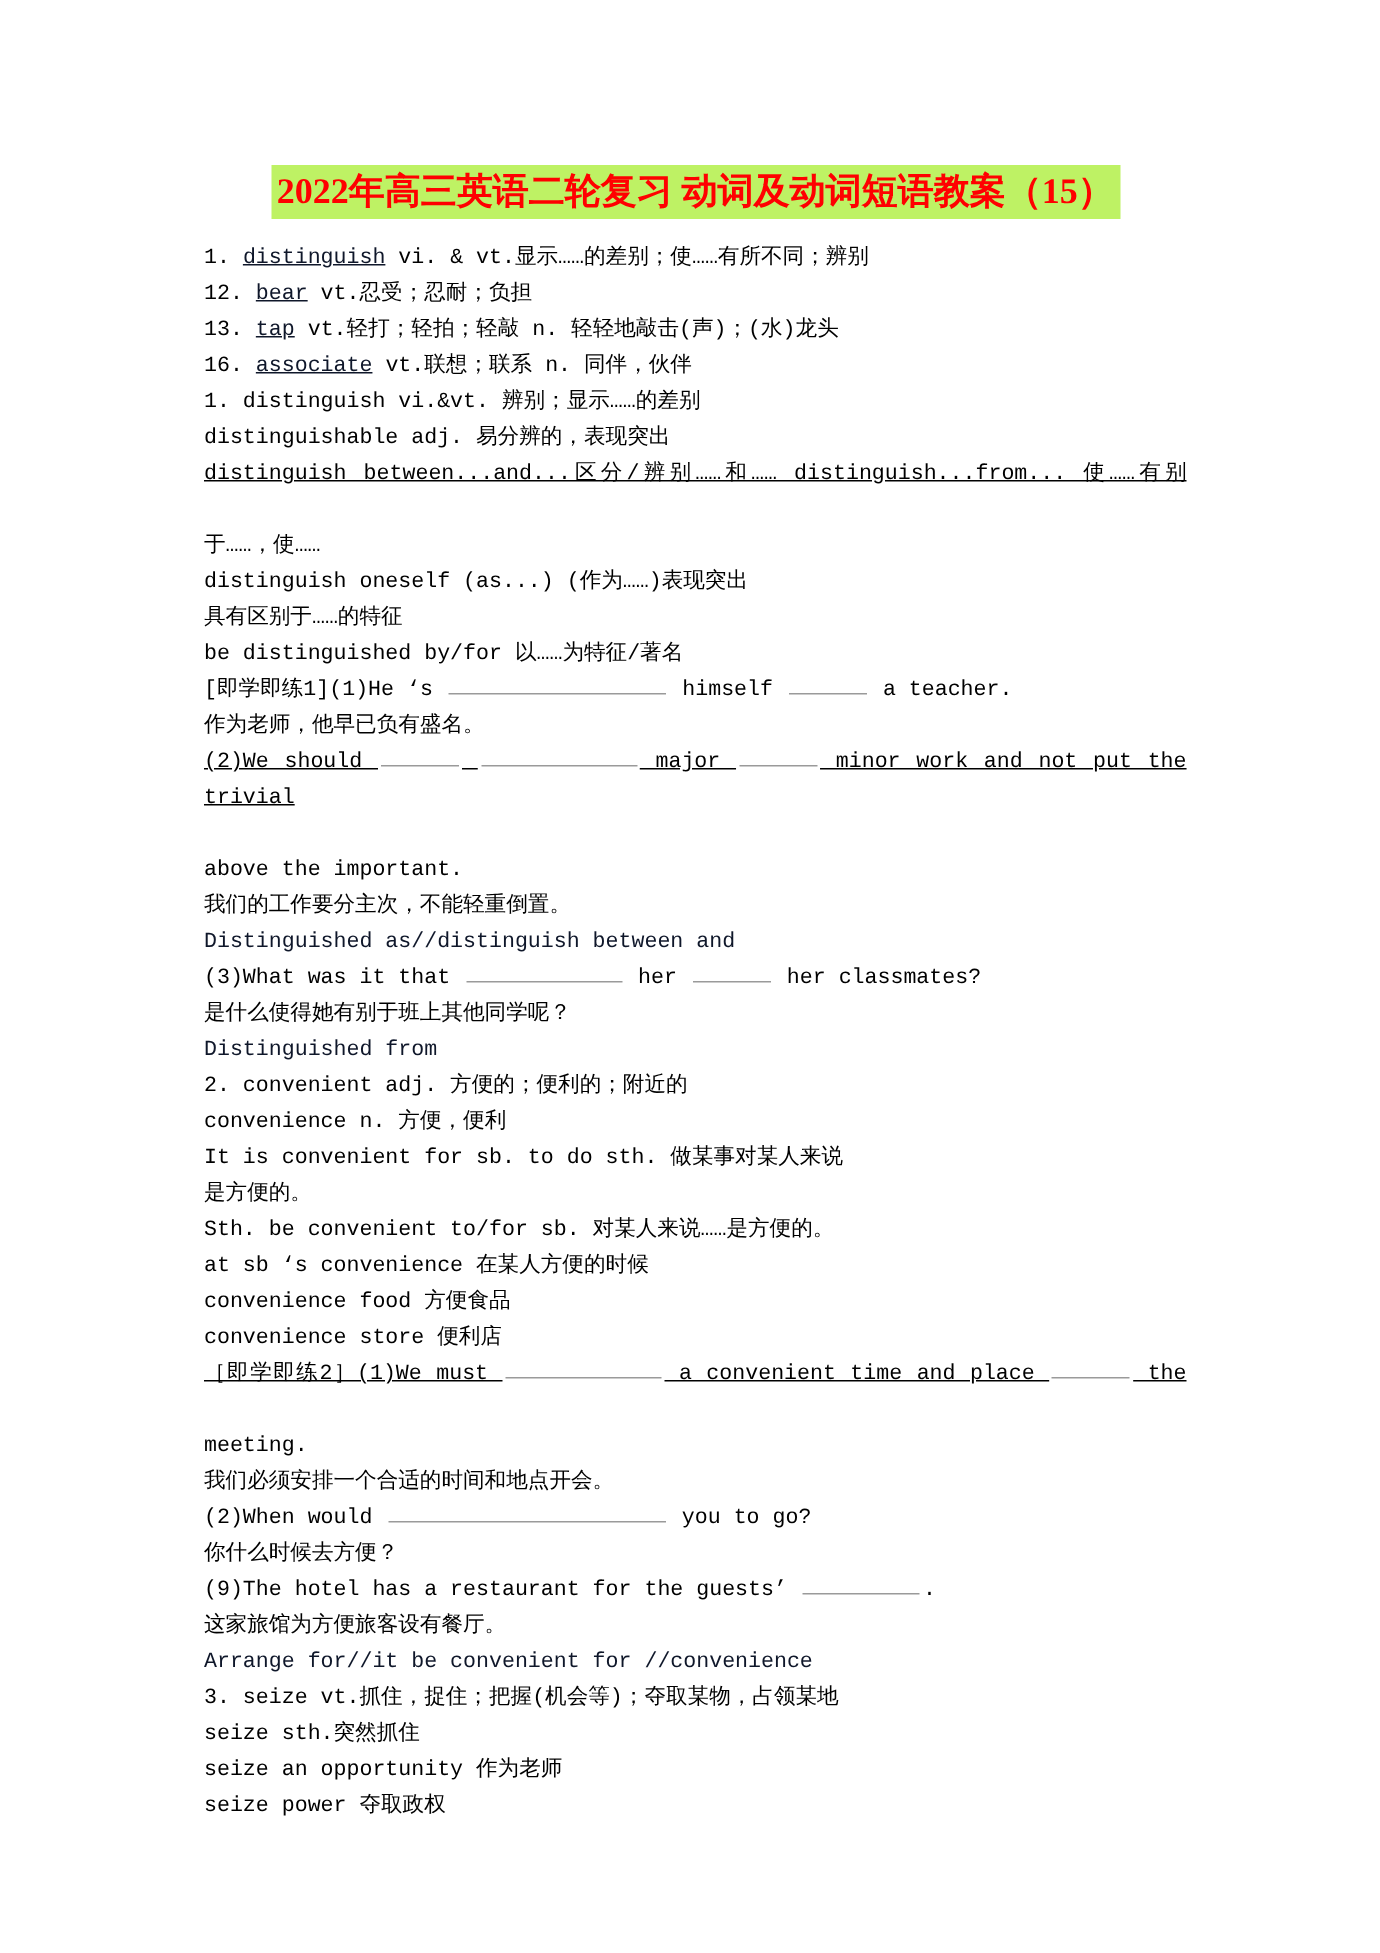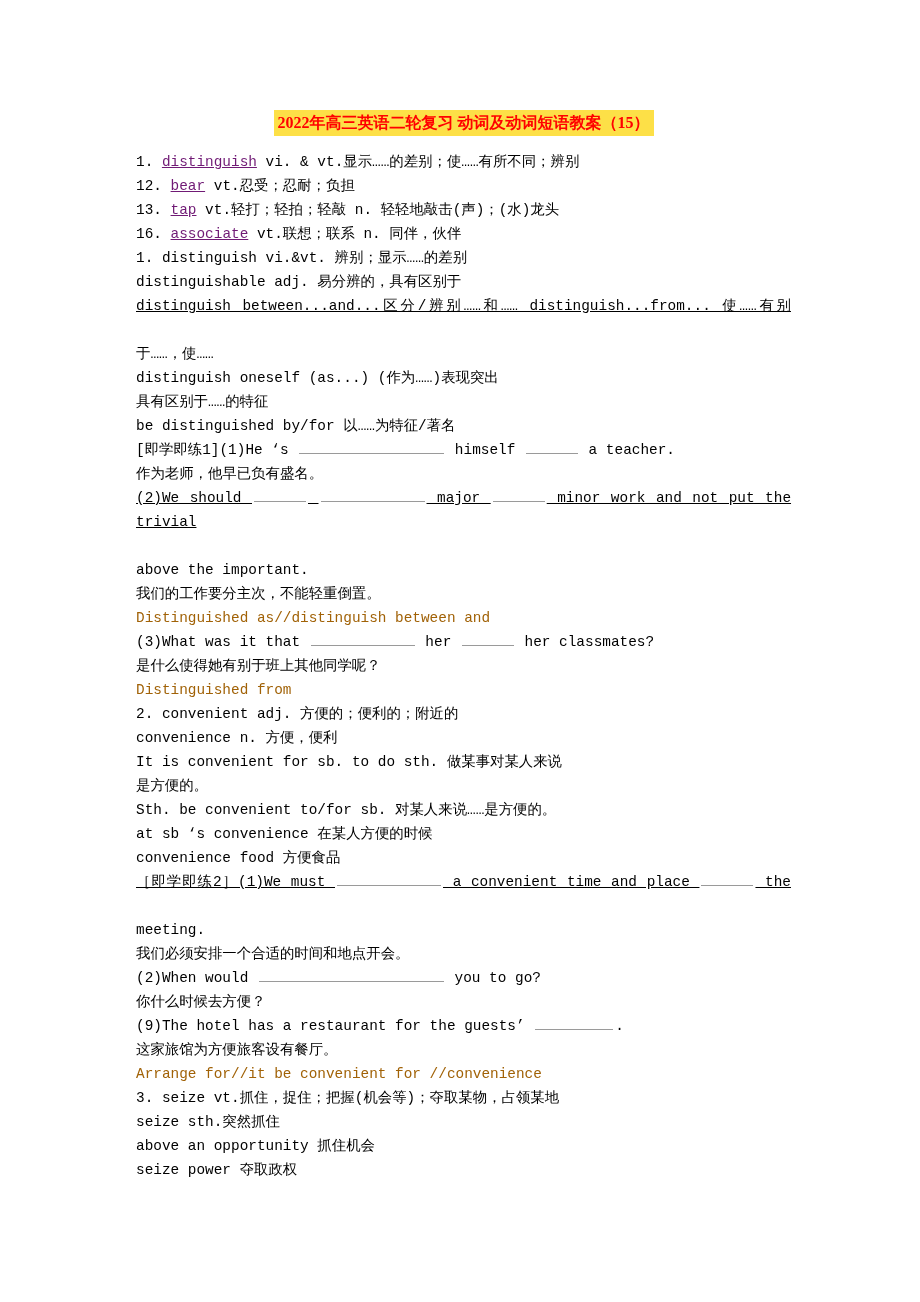--- a/index.html
+++ b/index.html
@@ -30,24 +30,24 @@
     top: 110px;
     width: 655px;
   }
   .title-row {
     text-align: center;
     margin: 0 0 14px 0;
     line-height: 1.25;
   }
   .title-hl {
     display: inline-block;
-    background: #fde047;
+    background: #bef264;
     color: #ff0000;
     font-weight: bold;
-    font-size: 16px;
+    font-size: 24px;
     font-family: "Liberation Serif", "DejaVu Serif", serif;
     padding: 3px 4px 3px 4px;
     letter-spacing: 0px;
     white-space: nowrap;
   }
   p.ln {
     margin: 0;
     padding: 0;
     font-family: "Liberation Mono", "DejaVu Sans Mono", monospace;
     font-size: 14.4px;
@@ -62,25 +62,25 @@
     text-align: justify;
     text-decoration: underline;
   }
   p.ln.stretch::after {
     content: "";
     display: inline-block;
     width: 100%;
     height: 0;
   }
   .lnk {
-    color: #701a75;
+    color: #0f172a;
     text-decoration: underline;
   }
   .red {
-    color: #a16207;
+    color: #0f172a;
   }
   .blank {
     display: inline-block;
     border-bottom: 1px solid #9a9a9a;
     vertical-align: baseline;
     height: 0.95em;
     margin: 0 2px;
   }
   .b-s  { width: 52px; }
   .b-m  { width: 78px; }
@@ -98,21 +98,21 @@
     <div class="title-row">
       <span class="title-hl">2022年高三英语二轮复习 动词及动词短语教案（15）</span>
     </div>
 
     <p class="ln"><span>1.</span> <span class="lnk">distinguish</span><span> vi. &amp; vt.显示……的差别；使……有所不同；辨别</span></p>
     <p class="ln"><span>12.</span> <span class="lnk">bear</span><span> vt.忍受；忍耐；负担</span></p>
     <p class="ln"><span>13.</span> <span class="lnk">tap</span><span> vt.轻打；轻拍；轻敲 n. 轻轻地敲击(声)；(水)龙头</span></p>
     <p class="ln"><span>16.</span> <span class="lnk">associate</span><span> vt.联想；联系 n. 同伴，伙伴</span></p>
 
     <p class="ln">1. distinguish vi.&amp;vt. 辨别；显示……的差别</p>
-    <p class="ln">distinguishable adj. 易分辨的，具有区别于</p>
+    <p class="ln">distinguishable adj. 易分辨的，表现突出</p>
     <p class="ln stretch">distinguish between...and...区分/辨别……和…… distinguish...from... 使……有别</p>
     <p class="ln">于……，使……</p>
     <p class="ln">distinguish oneself (as...) (作为……)表现突出</p>
     <p class="ln indent1">具有区别于……的特征</p>
     <p class="ln">be distinguished by/for 以……为特征/著名</p>
 
     <p class="ln"><span>[即学即练1]</span><span>(1)He ‘s </span><span class="blank b-xl"></span><span> himself </span><span class="blank b-s"></span><span> a teacher.</span></p>
     <p class="ln">作为老师，他早已负有盛名。</p>
 
     <p class="ln stretch"><span>(2)We should </span><span class="blank b-s"></span><span> </span><span class="blank b-l"></span><span> major </span><span class="blank b-s"></span><span> minor work and not put the trivial</span></p>
@@ -124,31 +124,32 @@
     <p class="ln">是什么使得她有别于班上其他同学呢？</p>
     <p class="ln red">Distinguished from</p>
 
     <p class="ln">2. convenient adj. 方便的；便利的；附近的</p>
     <p class="ln">convenience n. 方便，便利</p>
     <p class="ln">It is convenient for sb. to do sth. 做某事对某人来说</p>
     <p class="ln">是方便的。</p>
     <p class="ln">Sth. be convenient to/for sb. 对某人来说……是方便的。</p>
     <p class="ln">at sb ‘s convenience 在某人方便的时候</p>
     <p class="ln">convenience food 方便食品</p>
+    <p class="ln">convenience store 便利店</p>
 
     <p class="ln stretch indent1"><span>［即学即练2］</span><span>(1)We must </span><span class="blank b-l"></span><span> a convenient time and place </span><span class="blank b-s"></span><span> the</span></p>
     <p class="ln">meeting.</p>
     <p class="ln">我们必须安排一个合适的时间和地点开会。</p>
 
     <p class="ln"><span>(2)When would </span><span class="blank b-xxl"></span><span> you to go?</span></p>
     <p class="ln">你什么时候去方便？</p>
 
     <p class="ln"><span>(9)The hotel has a restaurant for the guests’ </span><span class="blank b-m"></span><span>.</span></p>
     <p class="ln">这家旅馆为方便旅客设有餐厅。</p>
     <p class="ln red">Arrange for//it be convenient for //convenience</p>
 
     <p class="ln">3. seize vt.抓住，捉住；把握(机会等)；夺取某物，占领某地</p>
     <p class="ln">seize sth.突然抓住</p>
-    <p class="ln">above an opportunity 抓住机会</p>
+    <p class="ln">seize an opportunity 作为老师</p>
     <p class="ln">seize power 夺取政权</p>
 
   </div>
 </div>
 
 </body></html>

